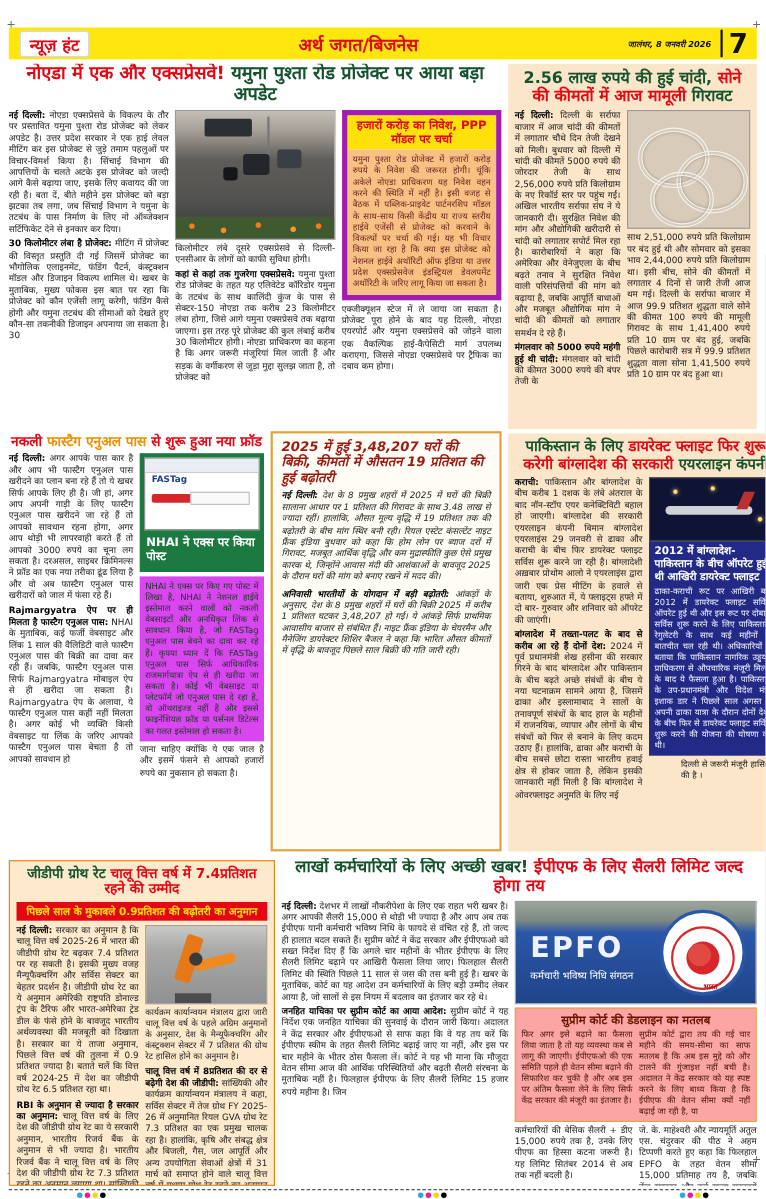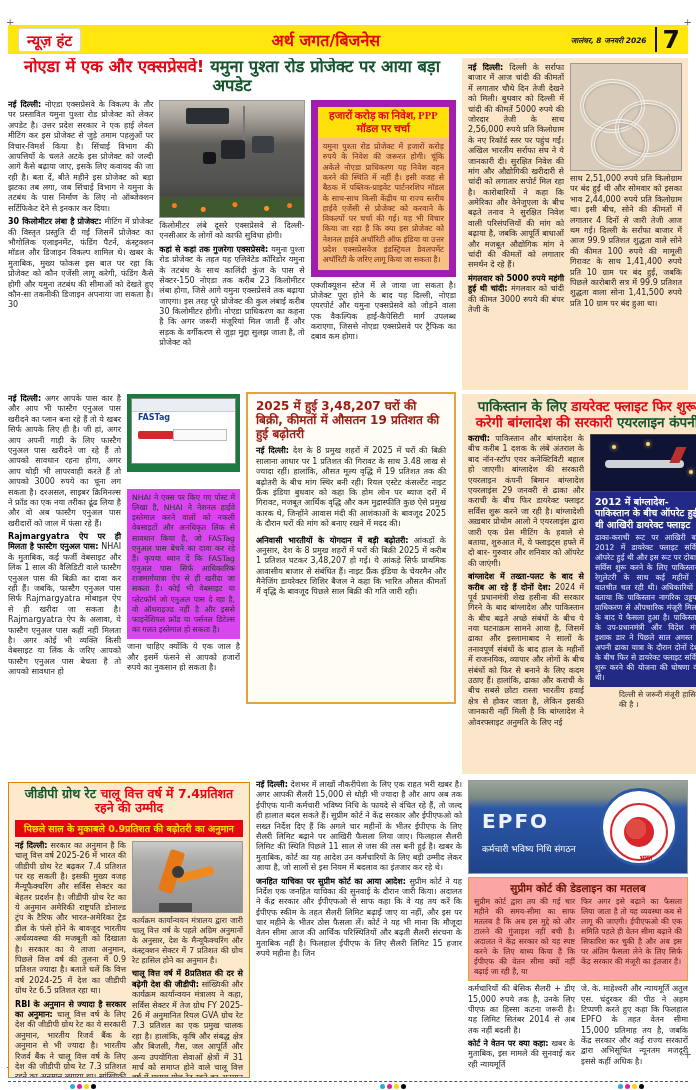--- a/index.html
+++ b/index.html
@@ -39,46 +39,46 @@
   .road .car{position:absolute;background:#23262b;border-radius:3px;}
   .road .car1{left:42%;top:34%;width:17%;height:16%;}
   .road .car2{left:64%;top:30%;width:15%;height:15%;background:#3a3f46;}
   .road .car3{left:30%;top:44%;width:9%;height:10%;background:#14161a;}
   .road .hedge{position:absolute;left:0;bottom:0;width:100%;height:16%;
      background:radial-gradient(circle 2px at 10% 40%,#ff7a1a 0 2px,transparent 3px),
                 radial-gradient(circle 2px at 30% 60%,#ff8a2a 0 2px,transparent 3px),
                 radial-gradient(circle 2px at 52% 35%,#ff7a1a 0 2px,transparent 3px),
                 radial-gradient(circle 2px at 74% 55%,#ff962a 0 2px,transparent 3px),
                 radial-gradient(circle 2px at 90% 40%,#ff7a1a 0 2px,transparent 3px),#3e5a2e;}
-  .ppp-box{border:7px solid #a21caf;margin-bottom:4px;font-family:Liberation Serif, serif;}
+  .ppp-box{border:5px solid #a21caf;margin-bottom:4px;}
   .ppp-title{background:#ffe10a;color:#e30613;font-weight:bold;font-size:10.5px;text-align:center;
              padding:3px 2px;line-height:1.2;}
   .ppp-body{background:#f6c183;color:#6b1d1d;font-size:7.8px;line-height:1.32;text-align:justify;padding:4px 5px;}
   
   .a2{left:462px;top:58px;width:226px;height:332px;background:#fbe6c9;padding:5px 6px;box-sizing:border-box;}
   .a2 .hl{font-size:14.5px;}
   .silver{height:108px;background:#d8cbba;margin-bottom:3px;}
   .silver .b{position:absolute;border:4px double #f2f2f0;border-radius:50%;box-shadow:0 0 3px #9a8d7a inset;}
   .silver .b1{left:8%;top:14%;width:52%;height:44%;}
   .silver .b2{left:40%;top:34%;width:52%;height:46%;}
   .silver .b3{left:18%;top:52%;width:46%;height:40%;}
   
   .a3{left:8px;top:394px;width:232px;height:380px;}
   .a3 .hl{font-size:12.5px;}
-  .greenwrap{background:#1c7a40;padding:4px;margin-bottom:17px;}
+  .greenwrap{background:#1c7a40;padding:4px;margin-bottom:4px;}
   .fastag-shot{height:66px;background:#fff;border:1px solid #888;position:relative;margin-bottom:4px;}
   .fastag-shot .bar{position:absolute;left:0;top:0;width:100%;height:12px;background:#e9eef5;border-bottom:1px solid #ccc;}
   .fastag-shot .lg{position:absolute;left:6px;top:14px;font-size:8px;font-weight:bold;color:#1a3f8f;}
   .fastag-shot .btn{position:absolute;left:6px;top:32px;width:36px;height:8px;background:#d7262c;border-radius:2px;}
   .fastag-shot .fld{position:absolute;right:8px;top:30px;width:52px;height:10px;border:1px solid #bbb;background:#fafafa;}
   .green-title{color:#fff;font-weight:bold;font-size:10.5px;line-height:1.2;padding:1px 2px 3px;}
   .green-body{background:#d946ef;color:#143a1f;font-size:7.7px;line-height:1.32;text-align:justify;padding:4px 5px;margin-bottom:3px;}
   
-  .a4{left:246px;top:392px;width:210px;height:312px;border:2px solid #e2a23c;background:#fffdf5;
-      box-sizing:border-box;padding:6px 8px;}
+  .a4{left:246px;top:392px;width:210px;height:382px;border:2px solid #e2a23c;background:#fffdf5;
+      box-sizing:border-box;padding:6px 8px;font-style:italic;}
   .a4 .hl{font-size:12px;text-align:left;color:#9a1a12;margin-bottom:5px;}
   
   .a5{left:462px;top:394px;width:250px;height:380px;background:#fbe6c9;padding:5px 6px;box-sizing:border-box;}
   .a5 .hl{font-size:13.5px;}
   .plane{height:58px;background:#0f1434;margin-bottom:0;border:1px solid #444;}
   .plane .body{position:absolute;left:12%;top:45%;width:70%;height:14%;background:#cfd3d8;border-radius:6px;}
   .plane .tail{position:absolute;left:72%;top:22%;width:9%;height:28%;background:#b8312f;transform:skewX(-24deg);}
   .plane .lt{position:absolute;width:4px;height:4px;border-radius:50%;background:#ffd873;box-shadow:0 0 4px #ffd873;}
   .plane .l1{left:18%;top:18%}.plane .l2{left:48%;top:12%}.plane .l3{left:86%;top:62%}
   .capbox{background:#232a85;color:#fff;padding:4px 5px;margin-bottom:2px;}
@@ -94,21 +94,21 @@
   .robot{height:72px;background:linear-gradient(180deg,#c9c9c7 0%,#a9a9a7 30%,#8f9092 100%);margin-bottom:3px;}
   .robot .arm1{position:absolute;left:28%;top:12%;width:14%;height:62%;background:#e77817;transform:rotate(18deg);border-radius:3px;}
   .robot .arm2{position:absolute;left:40%;top:40%;width:34%;height:13%;background:#ef8a1f;transform:rotate(-14deg);border-radius:3px;}
   .robot .joint{position:absolute;left:36%;top:34%;width:12px;height:12px;border-radius:50%;background:#3a3a3a;}
   .robot .base{position:absolute;left:24%;bottom:0;width:30%;height:12%;background:#4c4c4c;}
   .caption{font-size:7.8px;line-height:1.3;text-align:justify;color:#222;margin:0 0 3px;}
   
   .a7{left:256px;top:780px;width:432px;height:298px;}
   .a7 .hl{font-size:15px;}
   .epfo{height:94px;background:linear-gradient(180deg,#9aa59b 0%,#7d8a84 18%,#2b57a8 30%,#1f4489 100%);margin-bottom:3px;}
-  .epfo .sign{position:absolute;left:6%;top:30%;font-size:20px;font-weight:900;color:#eef2ff;letter-spacing:2px;}
+  .epfo .sign{position:absolute;left:6%;top:30%;font-size:26px;font-weight:900;color:#eef2ff;letter-spacing:2px;}
   .epfo .signh{position:absolute;left:6%;top:66%;font-size:9px;color:#fff;}
   .epfo .disc{position:absolute;right:4%;top:8%;width:78px;height:78px;border-radius:50%;background:#fff;
               border:3px solid #2b57a8;box-sizing:border-box;}
   .epfo .ring{position:absolute;right:calc(4% + 10px);top:22px;width:58px;height:58px;border-radius:50%;
               border:2px solid #d7262c;box-sizing:border-box;}
   .epfo .fig{position:absolute;right:calc(4% + 24px);top:36px;width:30px;height:30px;border-radius:50%;
              background:radial-gradient(circle at 40% 40%,#e04a42 0 40%,#d7262c 41% 100%);}
   .epfo .country{position:absolute;right:calc(4% + 26px);top:72px;font-size:6.5px;color:#b01010;font-weight:bold;}
   .orangebox{background:#fca5a5;border:1px solid #e2a23c;padding:3px 5px;margin-bottom:3px;}
   .ob-title{font-weight:bold;font-size:10.5px;color:#6b1400;text-align:center;margin-bottom:2px;}
@@ -159,50 +159,62 @@
         <div class="ppp-box">
           <div class="ppp-title">हजारों करोड़ का निवेश, PPP मॉडल पर चर्चा</div>
           <div class="ppp-body">यमुना पुश्ता रोड प्रोजेक्ट में हजारों करोड़ रुपये के निवेश की जरूरत होगी। चूंकि अकेले नोएडा प्राधिकरण यह निवेश वहन करने की स्थिति में नहीं है। इसी वजह से बैठक में पब्लिक-प्राइवेट पार्टनरशिप मॉडल के साथ-साथ किसी केंद्रीय या राज्य स्तरीय हाईवे एजेंसी से प्रोजेक्ट को करवाने के विकल्पों पर चर्चा की गई। यह भी विचार किया जा रहा है कि क्या इस प्रोजेक्ट को नेशनल हाईवे अथॉरिटी ऑफ इंडिया या उत्तर प्रदेश एक्सप्रेसवेज इंडस्ट्रियल डेवलपमेंट अथॉरिटी के जरिए लागू किया जा सकता है।</div>
         </div>
         <p class="body"><span>एक्जीक्यूशन स्टेज में ले जाया जा सकता है। प्रोजेक्ट पूरा होने के बाद यह दिल्ली, नोएडा एयरपोर्ट और यमुना एक्सप्रेसवे को जोड़ने वाला एक वैकल्पिक हाई-कैपेसिटी मार्ग उपलब्ध कराएगा, जिससे नोएडा एक्सप्रेसवे पर ट्रैफिक का दबाव कम होगा।</span></p>
       </div>
     </div>
   </section>
 
   <section class="art a2">
+    <h2 class="hl">
+      <span class="blk">2.56 लाख रुपये की हुई चांदी,</span>
+      <span class="red">सोने</span><br>
+      <span class="red">की कीमतों में आज मामूली</span>
+      <span class="blk">गिरावट</span>
+    </h2>
     <div class="cols">
       <div class="col" style="flex:0 0 96px">
         <p class="body"><b>नई दिल्ली:</b> <span>दिल्ली के सर्राफा बाजार में आज चांदी की कीमतों में लगातार चौथे दिन तेजी देखने को मिली। बुधवार को दिल्ली में चांदी की कीमतें 5000 रुपये की जोरदार तेजी के साथ 2,56,000 रुपये प्रति किलोग्राम के नए रिकॉर्ड स्तर पर पहुंच गईं। अखिल भारतीय सर्राफा संघ ने ये जानकारी दी। सुरक्षित निवेश की मांग और औद्योगिकी खरीदारी से चांदी को लगातार सपोर्ट मिल रहा है। कारोबारियों ने कहा कि अमेरिका और वेनेजुएला के बीच बढ़ते तनाव ने सुरक्षित निवेश वाली परिसंपत्तियों की मांग को बढ़ाया है, जबकि आपूर्ति बाधाओं और मजबूत औद्योगिक मांग ने चांदी की कीमतों को लगातार समर्थन दे रहे हैं।</span></p>
         <p class="body"><b>मंगलवार को 5000 रुपये महंगी हुई थी चांदी:</b> <span>मंगलवार को चांदी की कीमत 3000 रुपये की बंपर तेजी के</span></p>
       </div>
       <div class="col">
         <div class="img silver">
           <i class="b b1"></i>
           <i class="b b2"></i>
           <i class="b b3"></i>
         </div>
         <p class="body"><span>साथ 2,51,000 रुपये प्रति किलोग्राम पर बंद हुई थी और सोमवार को इसका भाव 2,44,000 रुपये प्रति किलोग्राम था। इसी बीच, सोने की कीमतों में लगातार 4 दिनों से जारी तेजी आज थम गई। दिल्ली के सर्राफा बाजार में आज 99.9 प्रतिशत शुद्धता वाले सोने की कीमत 100 रुपये की मामूली गिरावट के साथ 1,41,400 रुपये प्रति 10 ग्राम पर बंद हुई, जबकि पिछले कारोबारी सत्र में 99.9 प्रतिशत शुद्धता वाला सोना 1,41,500 रुपये प्रति 10 ग्राम पर बंद हुआ था।</span></p>
       </div>
     </div>
   </section>
 
   <section class="art a3">
+    <h2 class="hl">
+      <span class="red">नकली</span>
+      <span class="org">फास्टैग एनुअल पास</span>
+      <span class="red">से शुरू हुआ नया फ्रॉड</span>
+    </h2>
     <div class="cols">
       <div class="col">
         <p class="body"><b>नई दिल्ली:</b> <span>अगर आपके पास कार है और आप भी फास्टैग एनुअल पास खरीदने का प्लान बना रहे हैं तो ये खबर सिर्फ आपके लिए ही है। जी हां, अगर आप अपनी गाड़ी के लिए फास्टैग एनुअल पास खरीदने जा रहे हैं तो आपको सावधान रहना होगा, अगर आप थोड़ी भी लापरवाही करते हैं तो आपको 3000 रुपये का चूना लग सकता है। दरअसल, साइबर क्रिमिनल्स ने फ्रॉड का एक नया तरीका ढूंढ लिया है और वो अब फास्टैग एनुअल पास खरीदारों को जाल में फंसा रहे हैं।</span></p>
         <p class="body"><b>Rajmargyatra ऐप पर ही मिलता है फास्टैग एनुअल पास:</b> <span>NHAI के मुताबिक, कई फर्जी वेबसाइट और लिंक 1 साल की वैलिडिटी वाले फास्टैग एनुअल पास की बिक्री का दावा कर रही हैं। जबकि, फास्टैग एनुअल पास सिर्फ Rajmargyatra मोबाइल ऐप से ही खरीदा जा सकता है। Rajmargyatra ऐप के अलावा, ये फास्टैग एनुअल पास कहीं नहीं मिलता है। अगर कोई भी व्यक्ति किसी वेबसाइट या लिंक के जरिए आपको फास्टैग एनुअल पास बेचता है तो आपको सावधान हो</span></p>
       </div>
       <div class="col">
         <div class="greenwrap">
           <div class="img fastag-shot">
             <i class="bar"></i>
             <span class="lg">FASTag</span>
             <i class="btn"></i>
             <i class="fld"></i>
           </div>
+          <div class="green-title">NHAI ने एक्स पर किया पोस्ट</div>
         </div>
         <div class="green-body">NHAI ने एक्स पर किए गए पोस्ट में लिखा है, NHAI ने नेशनल हाईवे इस्तेमाल करने वालों को नकली वेबसाइटों और अनधिकृत लिंक से सावधान किया है, जो FASTag एनुअल पास बेचने का दावा कर रहे हैं। कृपया ध्यान दें कि FASTag एनुअल पास सिर्फ आधिकारिक राजमार्गयात्रा ऐप से ही खरीदा जा सकता है। कोई भी वेबसाइट या प्लेटफॉर्म जो एनुअल पास दे रहा है, वो ऑथराइज्ड नहीं है और इससे फाइनेंशियल फ्रॉड या पर्सनल डिटेल्स का गलत इस्तेमाल हो सकता है।</div>
         <p class="body"><span>जाना चाहिए क्योंकि ये एक जाल है और इसमें फंसने से आपको हजारों रुपये का नुकसान हो सकता है।</span></p>
       </div>
     </div>
   </section>
 
   <section class="art a4">
     <h2 class="hl">2025 में हुई 3,48,207 घरों की बिक्री, कीमतों में औसतन 19 प्रतिशत की हुई बढ़ोतरी</h2>
     <p class="body"><b>नई दिल्ली:</b> <span>देश के 8 प्रमुख शहरों में 2025 में घरों की बिक्री सालाना आधार पर 1 प्रतिशत की गिरावट के साथ 3.48 लाख से ज्यादा रहीं। हालांकि, औसत मूल्य वृद्धि में 19 प्रतिशत तक की बढ़ोतरी के बीच मांग स्थिर बनी रही। रियल एस्टेट कंसल्टेंट नाइट फ्रैंक इंडिया बुधवार को कहा कि होम लोन पर ब्याज दरों में गिरावट, मजबूत आर्थिक वृद्धि और कम मुद्रास्फीति कुछ ऐसे प्रमुख कारक थे, जिन्होंने आवास मंदी की आशंकाओं के बावजूद 2025 के दौरान घरों की मांग को बनाए रखने में मदद की।</span></p>
@@ -256,39 +268,43 @@
           <i class="joint"></i>
           <i class="base"></i>
         </div>
         <p class="caption">कार्यक्रम कार्यान्वयन मंत्रालय द्वारा जारी चालू वित्त वर्ष के पहले अग्रिम अनुमानों के अनुसार, देश के मैन्यूफैक्चरिंग और कंस्ट्रक्शन सेक्टर में 7 प्रतिशत की ग्रोथ रेट हासिल होने का अनुमान है।</p>
         <p class="body"><b>चालू वित्त वर्ष में 8प्रतिशत की दर से बढ़ेगी देश की जीडीपी:</b> <span>सांख्यिकी और कार्यक्रम कार्यान्वयन मंत्रालय ने कहा, सर्विस सेक्टर में तेज ग्रोथ FY 2025-26 में अनुमानित रियल GVA ग्रोथ रेट 7.3 प्रतिशत का एक प्रमुख चालक रहा है। हालांकि, कृषि और संबद्ध क्षेत्र और बिजली, गैस, जल आपूर्ति और अन्य उपयोगिता सेवाओं क्षेत्रों में 31 मार्च को समाप्त होने वाले चालू वित्त वर्ष में मध्यम ग्रोथ रेट रहने का अनुमान है।</span></p>
       </div>
     </div>
   </section>
 
   <section class="art a7">
+    <h2 class="hl">
+      <span class="blk">लाखों कर्मचारियों के लिए अच्छी खबर!</span>
+      <span class="red">ईपीएफ के लिए सैलरी लिमिट जल्द होगा तय</span>
+    </h2>
     <div class="cols">
       <div class="col" style="flex:0 0 206px">
         <p class="body"><b>नई दिल्ली:</b> <span>देशभर में लाखों नौकरीपेशा के लिए एक राहत भरी खबर है। अगर आपकी सैलरी 15,000 से थोड़ी भी ज्यादा है और आप अब तक ईपीएफ यानी कर्मचारी भविष्य निधि के फायदे से वंचित रहे हैं, तो जल्द ही हालात बदल सकते हैं। सुप्रीम कोर्ट ने केंद्र सरकार और ईपीएफओ को सख्त निर्देश दिए हैं कि अगले चार महीनों के भीतर ईपीएफ के लिए सैलरी लिमिट बढ़ाने पर आखिरी फैसला लिया जाए। फिलहाल सैलरी लिमिट की स्थिति पिछले 11 साल से जस की तस बनी हुई है। खबर के मुताबिक, कोर्ट का यह आदेश उन कर्मचारियों के लिए बड़ी उम्मीद लेकर आया है, जो सालों से इस नियम में बदलाव का इंतजार कर रहे थे।</span></p>
         <p class="body"><b>जनहित याचिका पर सुप्रीम कोर्ट का आया आदेश:</b> <span>सुप्रीम कोर्ट ने यह निर्देश एक जनहित याचिका की सुनवाई के दौरान जारी किया। अदालत ने केंद्र सरकार और ईपीएफओ से साफ कहा कि वे यह तय करें कि ईपीएफ स्कीम के तहत सैलरी लिमिट बढ़ाई जाए या नहीं, और इस पर चार महीने के भीतर ठोस फैसला लें। कोर्ट ने यह भी माना कि मौजूदा वेतन सीमा आज की आर्थिक परिस्थितियों और बढ़ती सैलरी संरचना के मुताबिक नहीं है। फिलहाल ईपीएफ के लिए सैलरी लिमिट 15 हजार रुपये महीना है। जिन</span></p>
       </div>
       <div class="col">
         <div class="img epfo">
           <span class="sign">EPFO</span>
           <span class="signh">कर्मचारी भविष्य निधि संगठन</span>
           <i class="disc"></i>
           <i class="ring"></i>
           <i class="fig"></i>
           <span class="country">भारत</span>
         </div>
         <div class="orangebox">
           <div class="ob-title">सुप्रीम कोर्ट की डेडलाइन का मतलब</div>
           <div class="ob-cols">
+            <div>फिर अगर इसे बढ़ाने का फैसला लिया जाता है तो यह व्यवस्था कब से लागू की जाएगी। ईपीएफओ की एक समिति पहले ही वेतन सीमा बढ़ाने की सिफारिश कर चुकी है और अब इस पर अंतिम फैसला लेने के लिए सिर्फ केंद्र सरकार की मंजूरी का इंतजार है।</div>
             <div>सुप्रीम कोर्ट द्वारा तय की गई चार महीने की समय-सीमा का साफ मतलब है कि अब इस मुद्दे को और टालने की गुंजाइश नहीं बची है। अदालत ने केंद्र सरकार को यह स्पष्ट करने के लिए बाध्य किया है कि ईपीएफ की वेतन सीमा क्यों नहीं बढ़ाई जा रही है, या</div>
-            <div>फिर अगर इसे बढ़ाने का फैसला लिया जाता है तो यह व्यवस्था कब से लागू की जाएगी। ईपीएफओ की एक समिति पहले ही वेतन सीमा बढ़ाने की सिफारिश कर चुकी है और अब इस पर अंतिम फैसला लेने के लिए सिर्फ केंद्र सरकार की मंजूरी का इंतजार है।</div>
           </div>
         </div>
         <div class="cols">
           <div class="col">
             <p class="body"><span>कर्मचारियों की बेसिक सैलरी + डीए 15,000 रुपये तक है, उनके लिए पीएफ का हिस्सा कटना जरूरी है। यह लिमिट सितंबर 2014 से अब तक नहीं बदली है।</span></p>
             <p class="body"><b>कोर्ट ने वेतन पर क्या कहा:</b> <span>खबर के मुताबिक, इस मामले की सुनवाई कर रही न्यायमूर्ति</span></p>
           </div>
           <div class="col">
             <p class="body"><span>जे. के. माहेश्वरी और न्यायमूर्ति अतुल एस. चंदुरकर की पीठ ने अहम टिप्पणी करते हुए कहा कि फिलहाल EPFO के तहत वेतन सीमा 15,000 प्रतिमाह तय है, जबकि केंद्र सरकार और कई राज्य सरकारों द्वारा अभिसूचित न्यूनतम मजदूरी इससे कहीं अधिक है।</span></p>
           </div>

